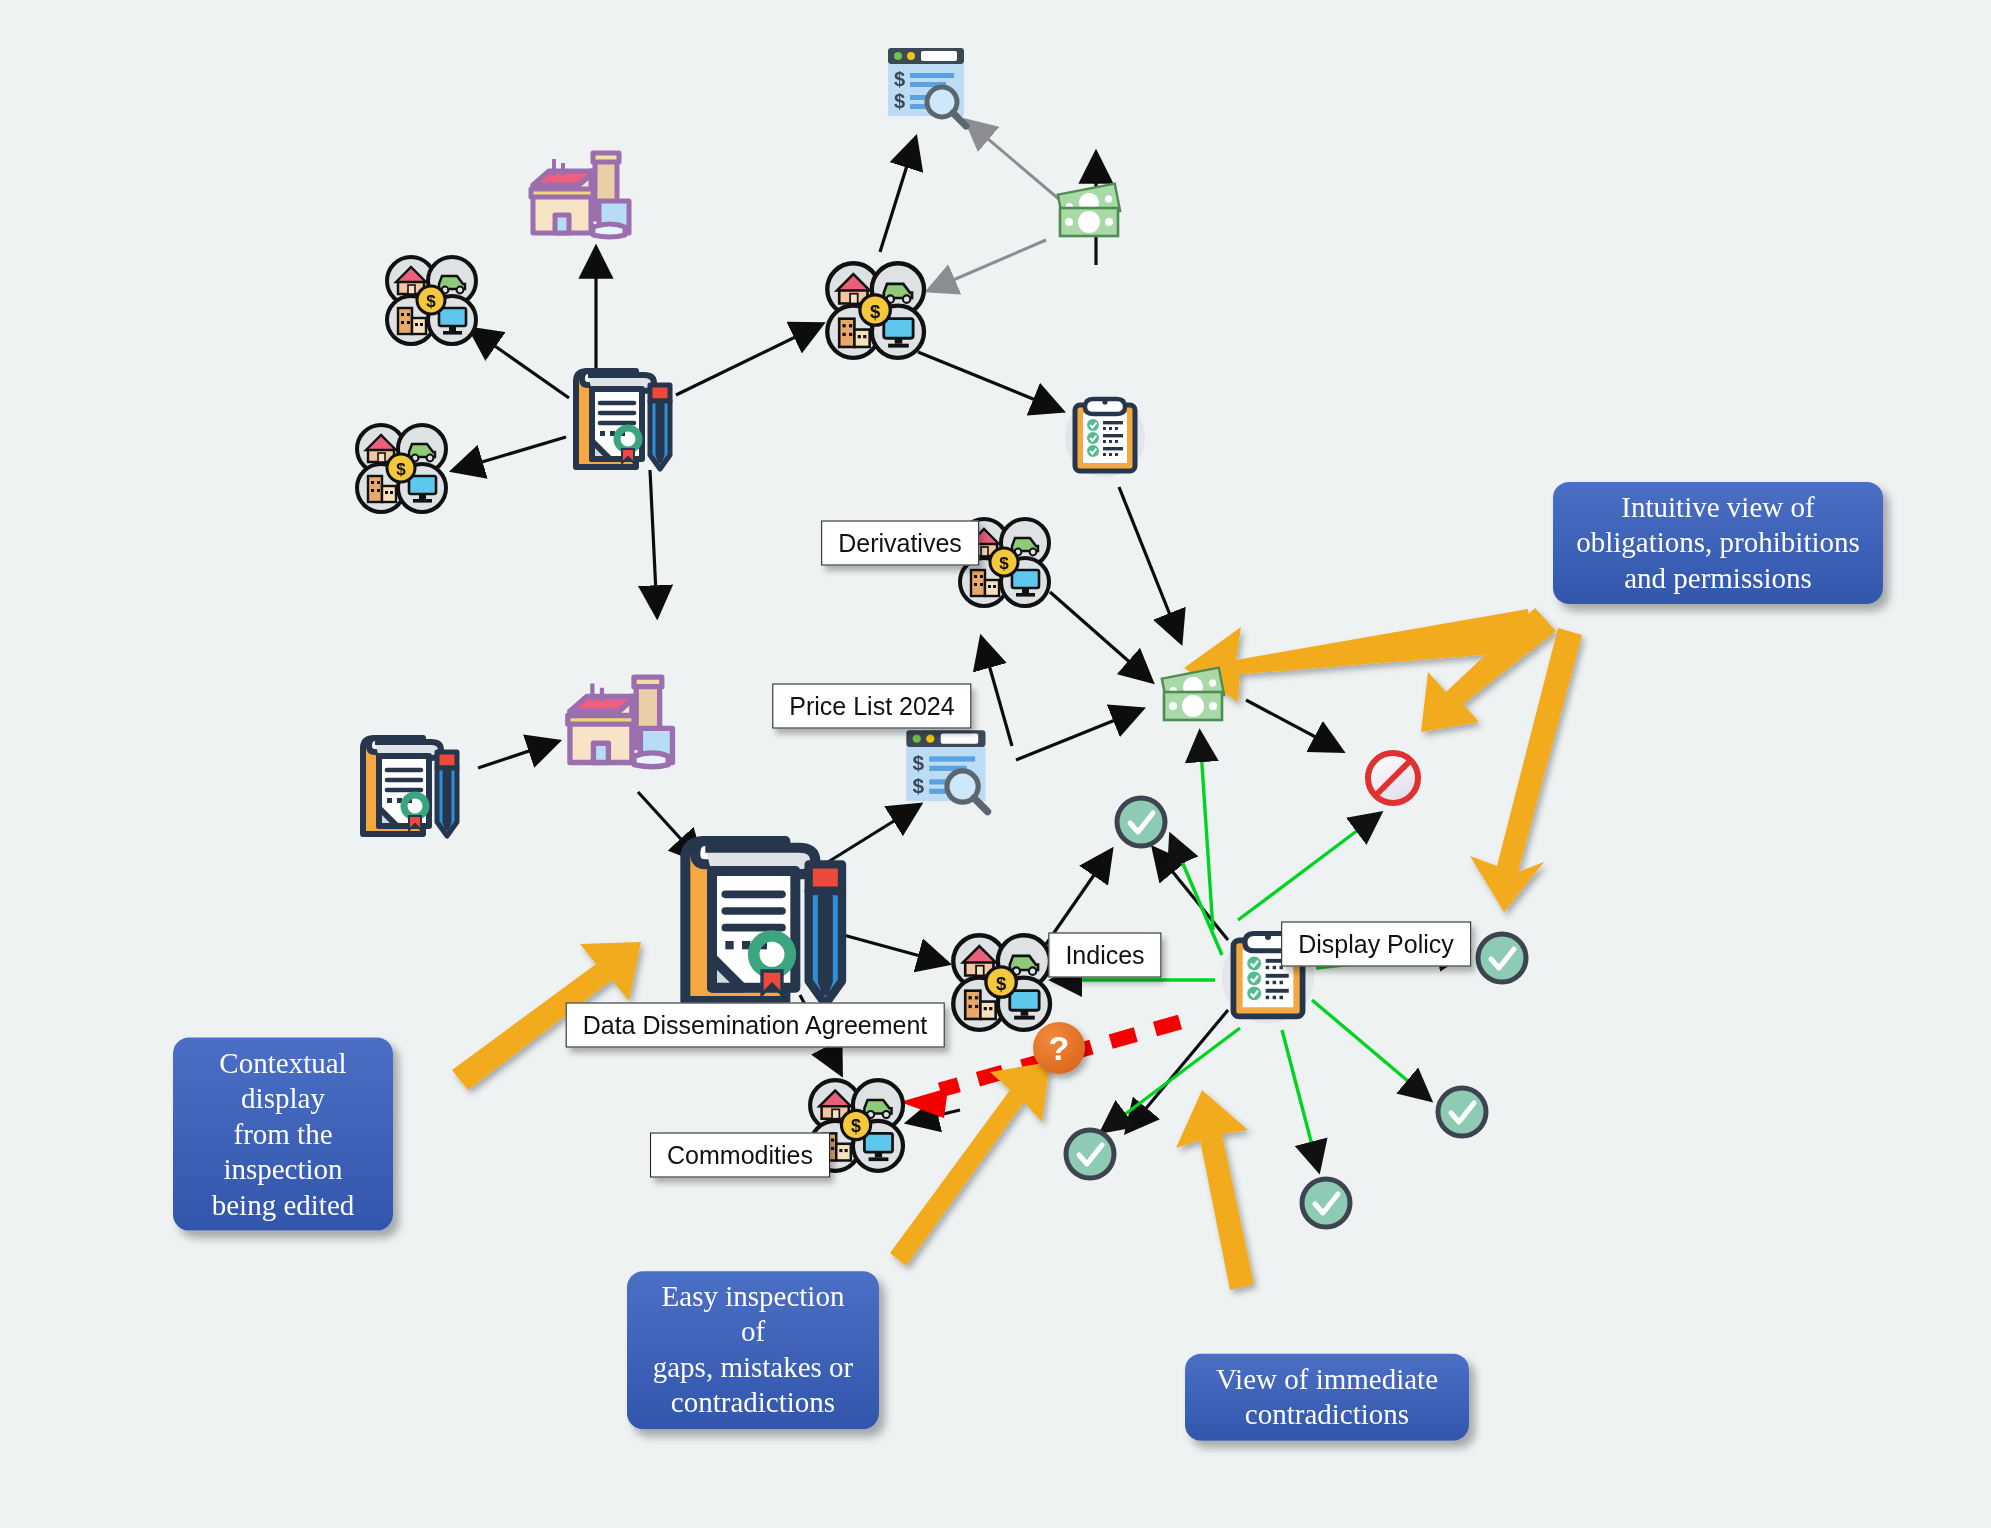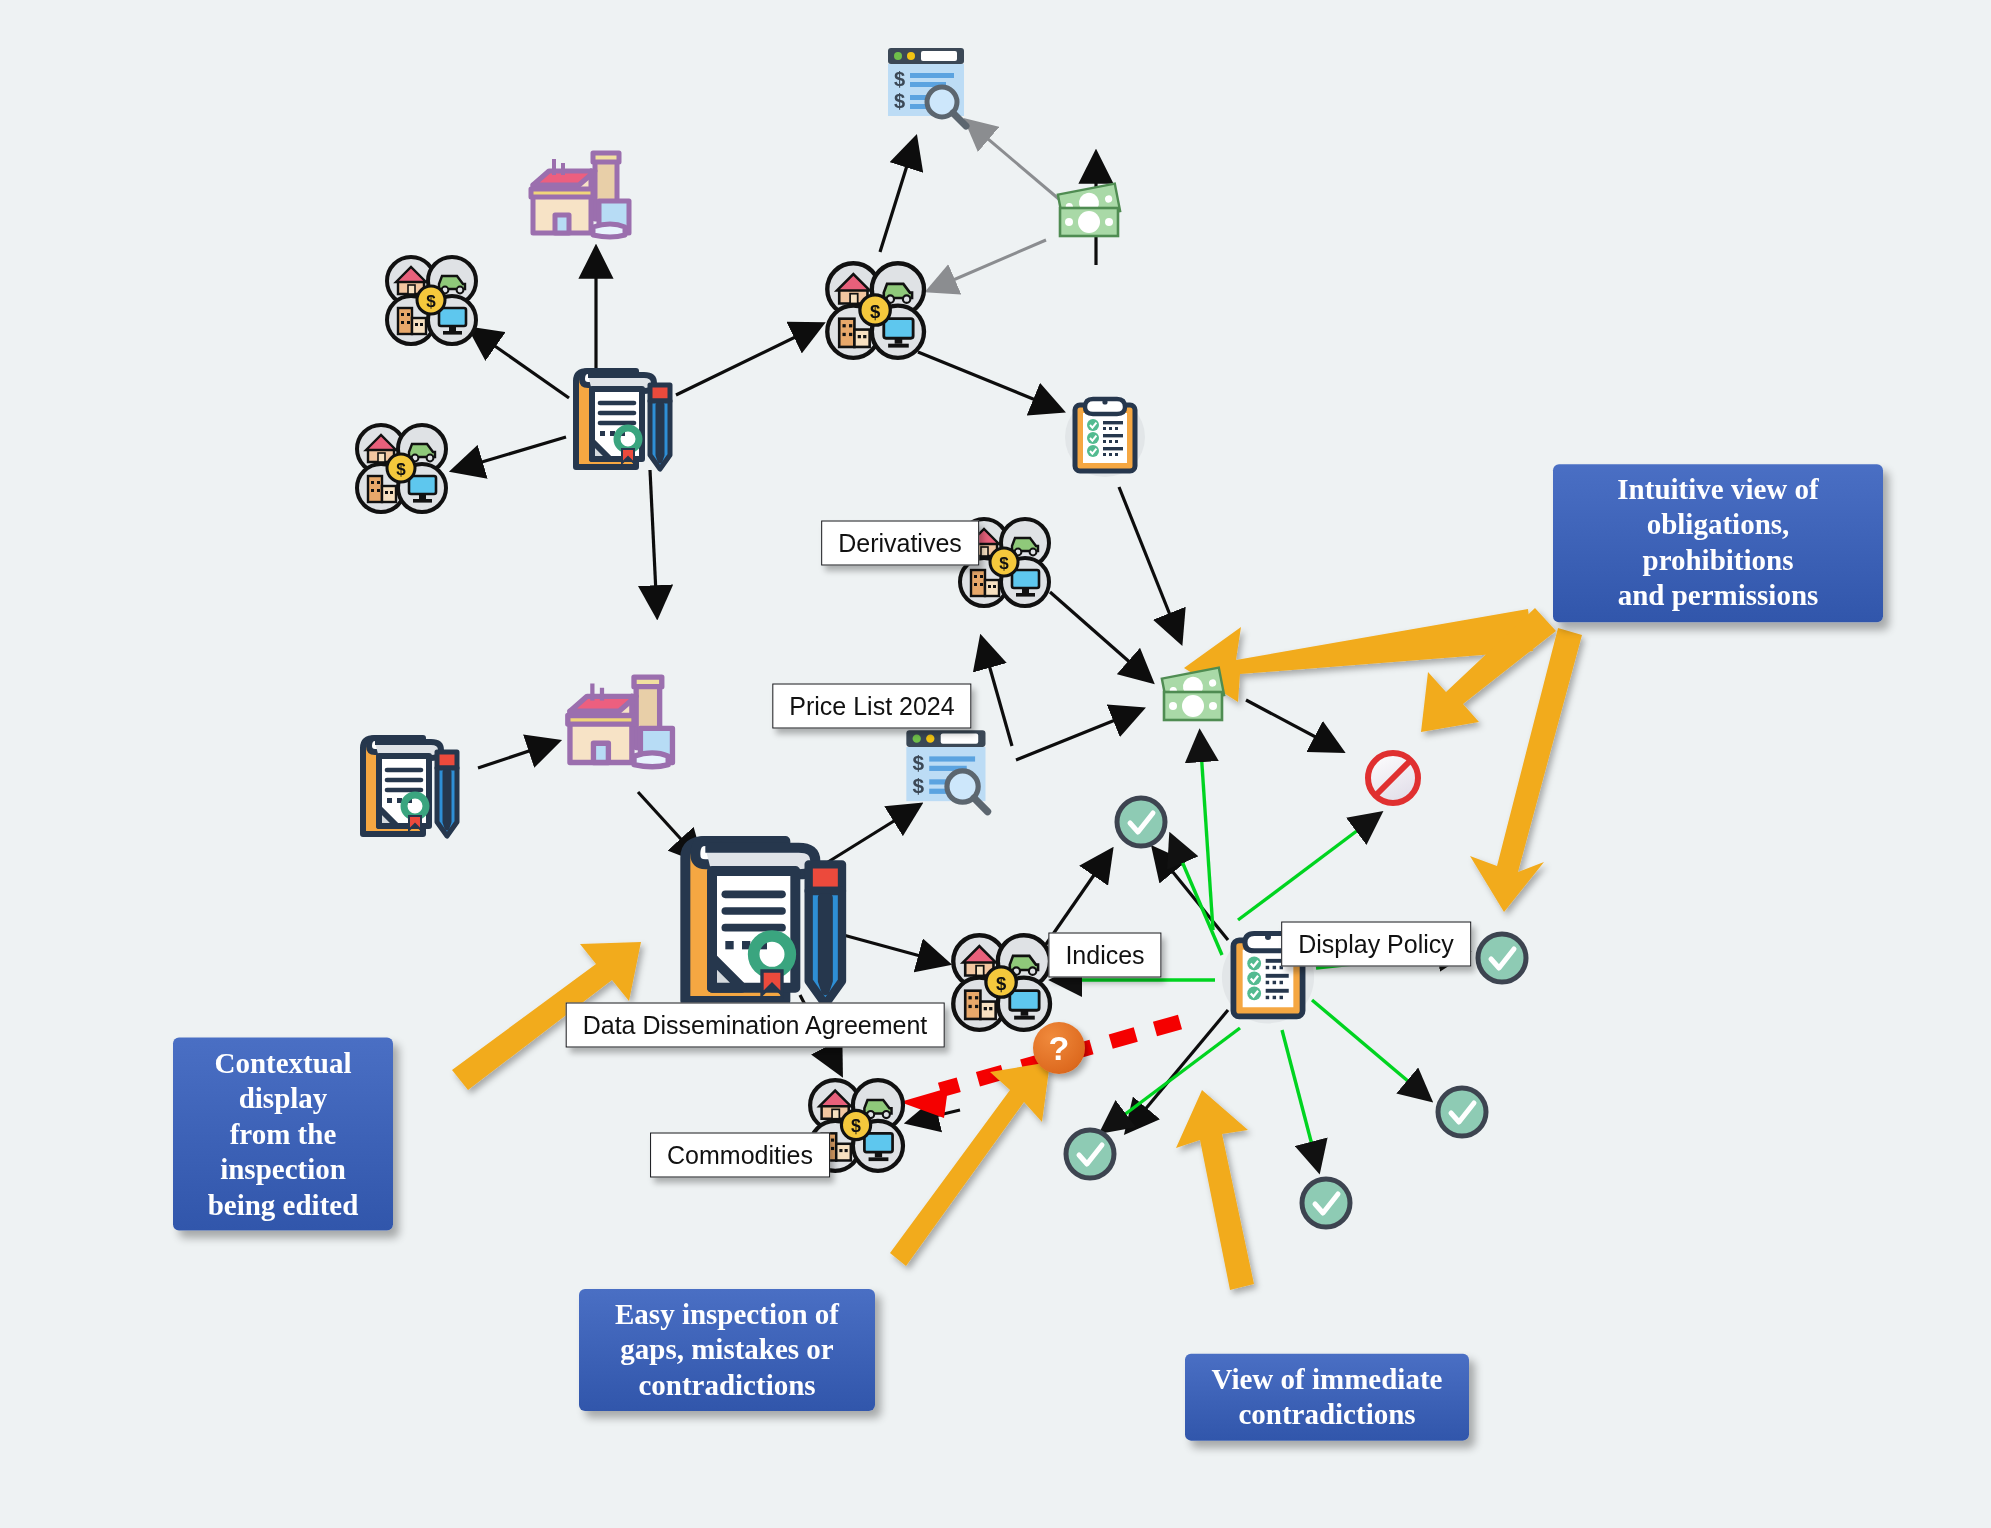--- a/index.html
+++ b/index.html
@@ -24,24 +24,24 @@
     font-size:25px;color:#111;line-height:1;
     padding:9px 16px;white-space:nowrap;
     box-shadow:4px 5px 6px rgba(0,0,0,.28);
     font-family:"Liberation Sans", sans-serif;
   }
 
   
   .callout{
     position:absolute;transform:translate(-50%,-50%);
     background:linear-gradient(180deg,#4a6fc4 0%,#3156ab 100%);
-    border-radius:6px;
+    border-radius:16px;
     color:#ffffff;
     font-family:"Liberation Serif", serif;
-    font-weight:bold;
+    font-weight:normal;
     font-size:29px;
     line-height:1.22;
     text-align:center;
     padding:8px 20px;
     box-shadow:6px 7px 9px rgba(0,0,0,.30);
     box-sizing:border-box;
   }
 
   .qmark{
     position:absolute;transform:translate(-50%,-50%);
@@ -630,21 +630,21 @@
     <div>obligations, prohibitions</div>
     <div>and permissions</div>
   </div>
 
   <div class="callout" style="left:283px;top:1134px;width:220px">
     <div>Contextual display</div>
     <div>from the inspection</div>
     <div>being edited</div>
   </div>
 
-  <div class="callout" style="left:727px;top:1350px;width:296px">
+  <div class="callout" style="left:753px;top:1350px;width:252px">
     <div>Easy inspection of</div>
     <div>gaps, mistakes or</div>
     <div>contradictions</div>
   </div>
 
   <div class="callout" style="left:1327px;top:1397px;width:284px">
     <div>View of immediate</div>
     <div>contradictions</div>
   </div>
 

